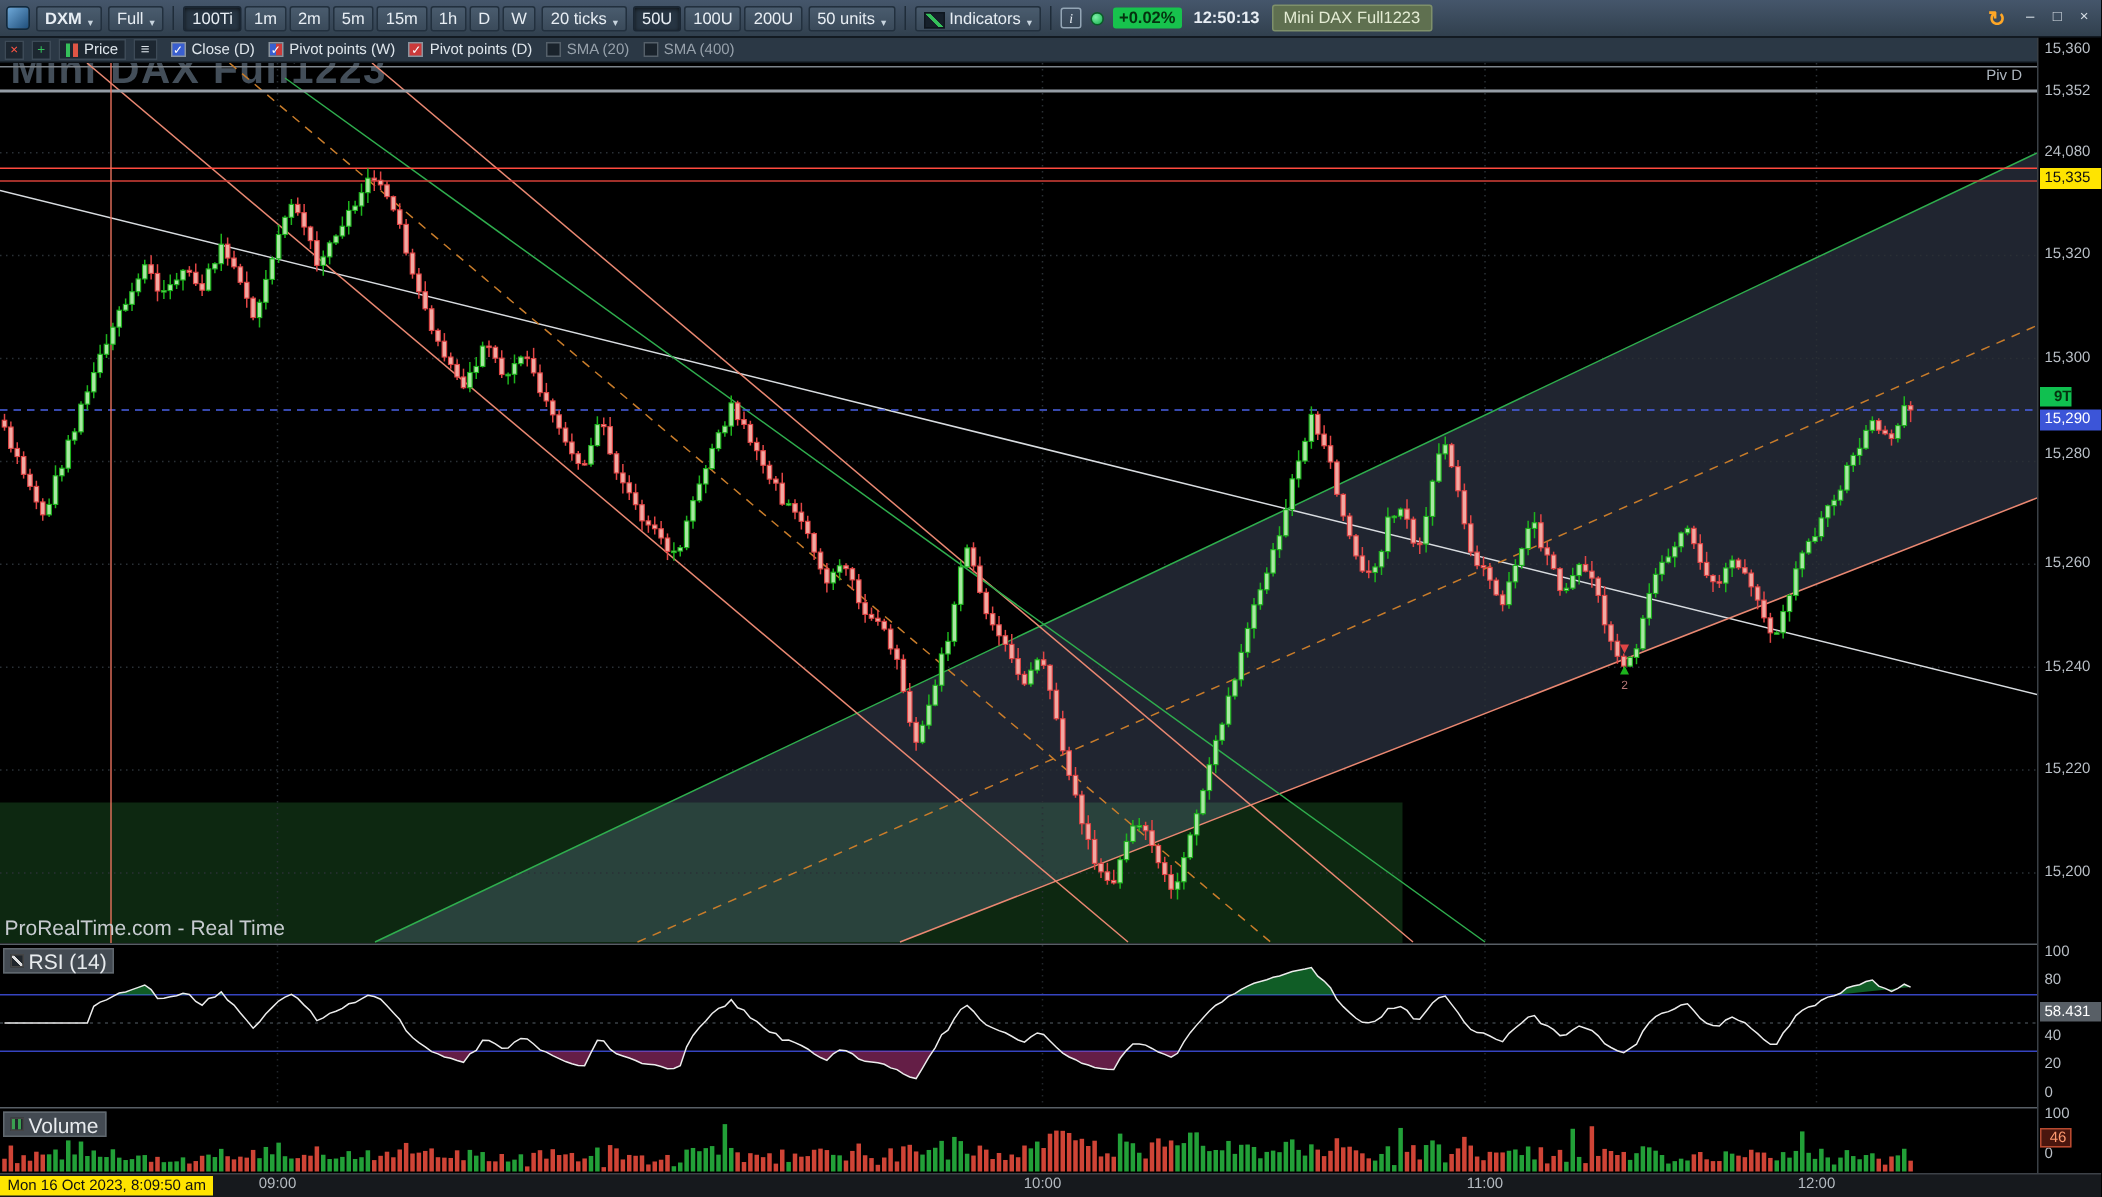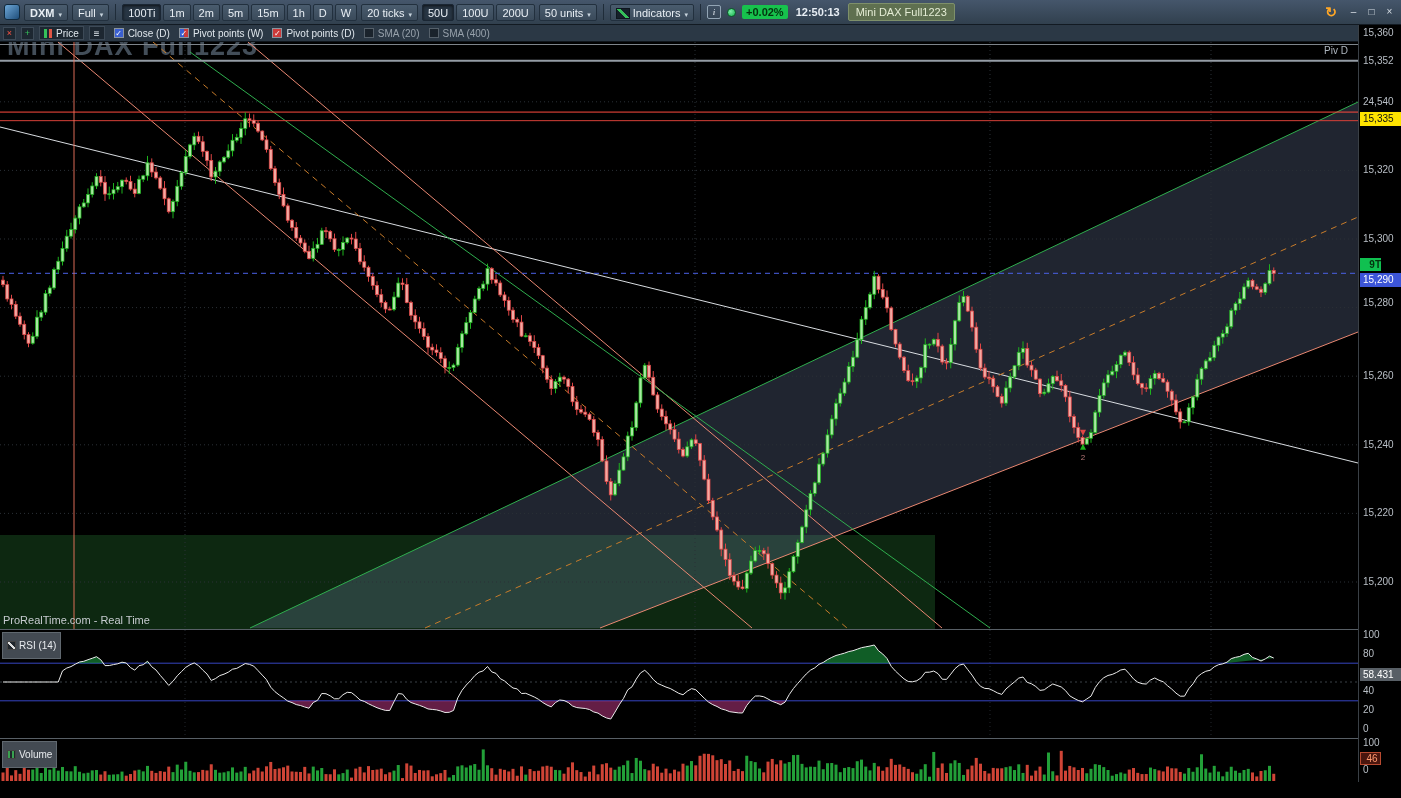--- a/index.html
+++ b/index.html
@@ -36,24 +36,24 @@
 #ind-checks{display:flex;align-items:center;gap:9px;margin-left:4px}
 .ind-item{display:flex;align-items:center;gap:4px}
 .cb{width:10px;height:10px;border:1px solid #55606a;background:#1a232c;font-size:8px;line-height:9px;text-align:center;color:#fff;flex:none}
 .ind-item.off .txt{color:#97a1ab}
 
 
 .chart-area{position:absolute;left:0;top:42px;width:1358px;height:587px;background:#000;overflow:hidden;z-index:5}
 .watermark{position:absolute;left:7px;top:-11px;font-size:27px;font-weight:bold;color:#434e59;letter-spacing:1px;z-index:0;white-space:nowrap}
 #chart-svg{position:absolute;left:0;top:0;z-index:1}
 .pivd{position:absolute;right:10px;top:3px;font-size:10px;color:#aeb6bf;z-index:2}
-.provider{position:absolute;left:3px;bottom:3px;font-size:11px;color:#c7cbd0;z-index:2}
+.provider{position:absolute;left:3px;bottom:3px;font-size:14px;color:#c7cbd0;z-index:2}
 .rsi-area{position:absolute;left:0;top:629px;width:1358px;height:109px;background:#000;border-top:1px solid #585f66;z-index:5}
 .vol-area{position:absolute;left:0;top:738px;width:1358px;height:44px;background:#000;border-top:1px solid #585f66;z-index:5}
-.panel-chip{position:absolute;left:2px;top:2px;display:flex;align-items:center;gap:3px;background:#434a52;border:1px solid #60686f;color:#e8ebee;font-size:10px;height:27px;padding:0 4px;z-index:3}
+.panel-chip{position:absolute;left:2px;top:2px;display:flex;align-items:center;gap:3px;background:#434a52;border:1px solid #60686f;color:#e8ebee;font-size:14px;height:17px;padding:0 4px;z-index:3}
 .chip-ico{width:9px;height:9px;border:1px solid #444;background:#20262c;flex:none}
 .chip-ico.line{background:linear-gradient(45deg,transparent 40%,#ddd 40%,#ddd 60%,transparent 60%),#20262c}
 .chip-ico.bars{background:repeating-linear-gradient(90deg,#3aa050 0 2px,transparent 2px 4px),#20262c}
 
 
 .time-axis{position:absolute;left:0;top:782px;width:1401px;height:16px;background:#16191d;border-top:1px solid #3c4147;color:#b4bac0;font-size:10px;z-index:20}
 .dt-chip{position:absolute;left:0;top:1px;background:#ffe400;color:#101010;font-size:10px;padding:0 5px;height:13px;line-height:13px;white-space:nowrap}
 .ttick{position:absolute;top:1px;width:44px;text-align:center}
 
 
@@ -1134,25 +1134,34 @@
         <rect x="1263.75" y="31.2613397806992" width="3" height="10.738660219300801" fill="#22a038"></rect>
         <rect x="1268" y="26.838029871085382" width="3" height="15.161970128914618" fill="#22a038"></rect>
         <rect x="1272.25" y="34.79407615394011" width="3" height="7.2059238460598865" fill="#cf4436"></rect>
       </svg>
     <div class="panel-chip">
       <span class="chip-ico bars"></span>
       <span>Volume</span>
     </div>
   </div>
 
+  <div class="time-axis">
+    <div class="dt-chip">Mon 16 Oct 2023, 8:09:50 am</div>
+    <div id="time-ticks">
+        <div class="ttick" style="left: 163px;">09:00</div>
+        <div class="ttick" style="left: 673px;">10:00</div>
+        <div class="ttick" style="left: 968px;">11:00</div>
+        <div class="ttick" style="left: 1189px;">12:00</div>
+      </div>
+  </div>
 
   <div class="axis-col" id="axis-col">
       <div class="axlbl" style="top: 2.2px;">15,360</div>
       <div class="axlbl" style="top: 29.64px;">15,352</div>
-      <div class="axlbl" style="top: 70.8px;">24,540</div>
+      <div class="axlbl" style="top: 70.8px;">24,080</div>
       <div class="axlbl" style="top: 139.4px;">15,320</div>
       <div class="axlbl" style="top: 208px;">15,300</div>
       <div class="axlbl" style="top: 272px;">15,280</div>
       <div class="axlbl" style="top: 345.2px;">15,260</div>
       <div class="axlbl" style="top: 413.8px;">15,240</div>
       <div class="axlbl" style="top: 482.4px;">15,220</div>
       <div class="axlbl" style="top: 551px;">15,200</div>
       <div class="axbox yellow" style="top: 86.95px;">15,335</div>
       <div class="axbox greenb" style="top: 233.3px; text-align: right;">9T</div>
       <div class="axbox blue" style="top: 248.3px;">15,290</div>

